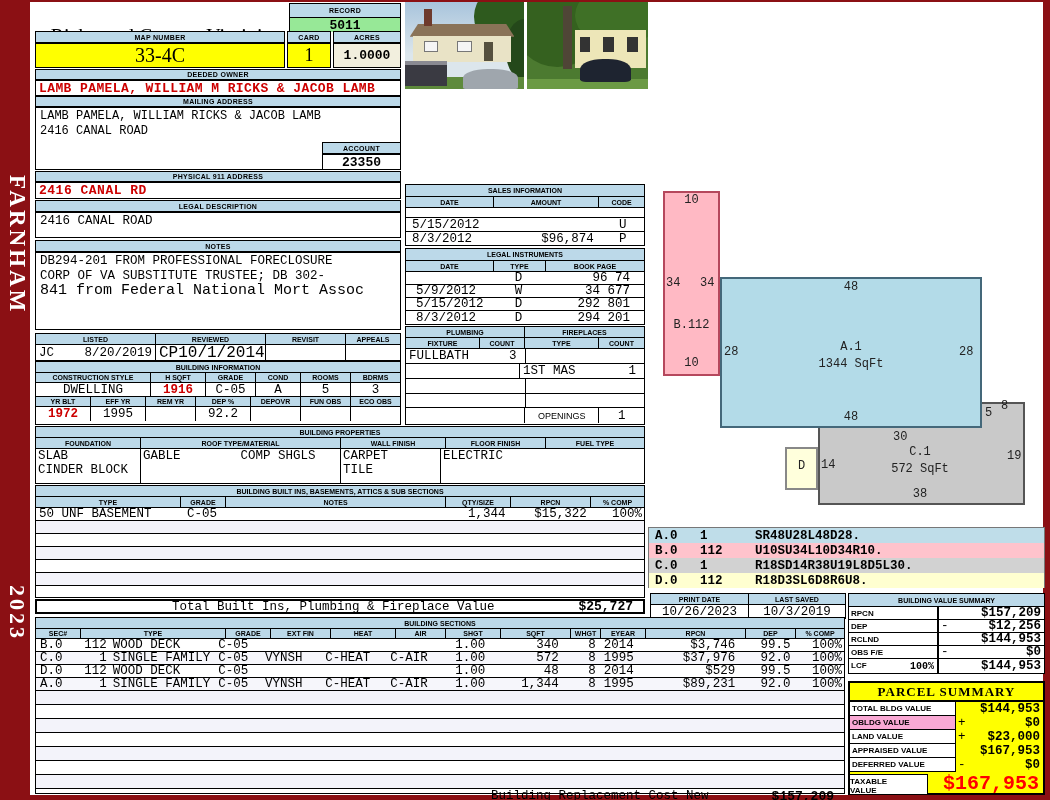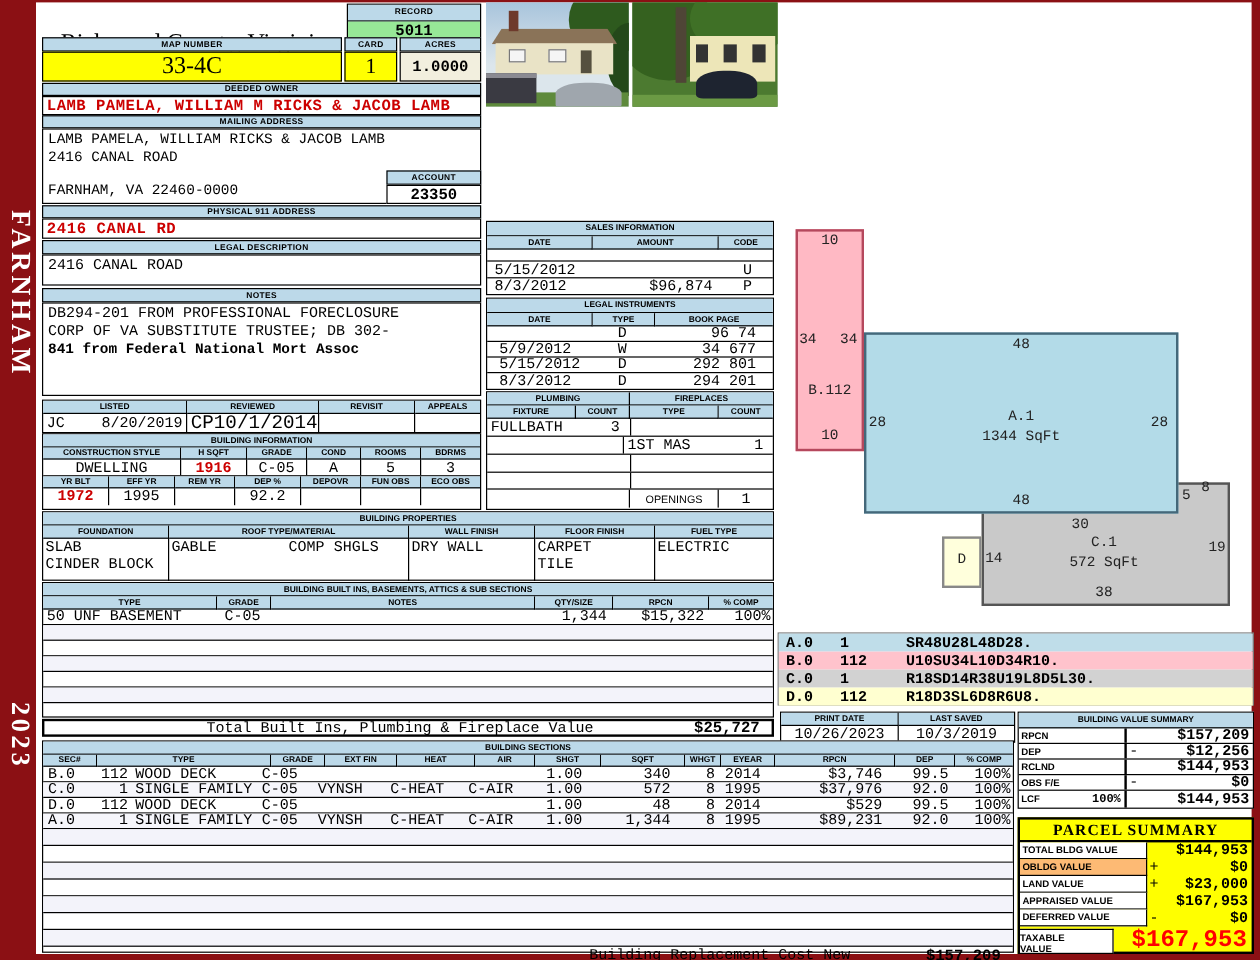--- a/index.html
+++ b/index.html
@@ -51,38 +51,37 @@
 <div class="abs box serif" style="left:287px;top:43px;width:44px;height:25px;background:#FFFF00;font-size:18px;display:flex;align-items:center;justify-content:center;">1</div>
 <div class="abs box mono" style="left:333px;top:43px;width:68px;height:25px;background:#F2EFDE;font-size:13px;font-weight:bold;display:flex;align-items:center;justify-content:center;">1.0000</div>
 
 <div class="abs bar" style="left:35px;top:69px;width:366px;height:11px;">DEEDED OWNER</div>
 <div class="abs box v red" style="left:35px;top:80px;width:366px;height:16px;font-size:13px;padding-left:3px;letter-spacing:.4px;">LAMB PAMELA, WILLIAM M RICKS &amp; JACOB LAMB</div>
 
 <div class="abs bar" style="left:35px;top:96px;width:366px;height:11px;">MAILING ADDRESS</div>
 <div class="abs box" style="left:35px;top:107px;width:366px;height:63px;">
   <div class="v" style="padding-left:4px;height:15px;font-size:12px;">LAMB PAMELA, WILLIAM RICKS &amp; JACOB LAMB</div>
   <div class="v" style="padding-left:4px;height:15px;font-size:12px;">2416 CANAL ROAD</div>
-  <div class="v" style="padding-left:4px;height:15px;font-size:12px;margin-top:13px;">FARNHAM, VA 22460-0000</div>
 </div>
 <div class="abs bar" style="left:322px;top:142px;width:79px;height:12px;">ACCOUNT</div>
 <div class="abs box v center mono" style="left:322px;top:154px;width:79px;height:16px;font-weight:bold;font-size:13px;">23350</div>
 
 <div class="abs bar" style="left:35px;top:171px;width:366px;height:11px;">PHYSICAL 911 ADDRESS</div>
 <div class="abs box v red" style="left:35px;top:182px;width:366px;height:17px;font-size:13px;padding-left:3px;letter-spacing:.5px;">2416 CANAL RD</div>
 
 <div class="abs bar" style="left:35px;top:200px;width:366px;height:12px;">LEGAL DESCRIPTION</div>
 <div class="abs box" style="left:35px;top:212px;width:366px;height:26px;">
   <div class="v" style="padding-left:4px;height:15px;font-size:12.5px;">2416 CANAL ROAD</div>
 </div>
 
 <div class="abs bar" style="left:35px;top:240px;width:366px;height:12px;">NOTES</div>
 <div class="abs box" style="left:35px;top:252px;width:366px;height:78px;">
   <div class="v" style="padding-left:4px;height:15px;font-size:12.5px;">DB294-201 FROM PROFESSIONAL FORECLOSURE</div>
   <div class="v" style="padding-left:4px;height:15px;font-size:12.5px;">CORP OF VA SUBSTITUTE TRUSTEE; DB 302-</div>
-  <div class="v" style="padding-left:4px;height:15px;font-size:12px;font-weight:bold;">841 from Federal National Mort Assoc</div>
+  <div class="v" style="padding-left:4px;height:15px;font-size:15px;">841 from Federal National Mort Assoc</div>
 </div>
 
 <div class="abs box" style="left:35px;top:333px;width:366px;height:28px;">
   <div class="row" style="height:11px;">
     <div class="c hb" style="width:120px;">LISTED</div>
     <div class="c hb" style="width:110px;">REVIEWED</div>
     <div class="c hb" style="width:80px;">REVISIT</div>
     <div class="c hb" style="width:54px;">APPEALS</div>
   </div>
   <div class="row" style="height:15px;">
@@ -264,21 +263,20 @@
   </div>
   <div class="row" style="height:35px;">
     <div class="c" style="width:105px;font:12.5px 'Liberation Mono',monospace;padding-left:2px;">
       <div>SLAB</div>
       <div>CINDER BLOCK</div>
     </div>
     <div class="c v" style="width:200px;align-items:flex-start;">
       <span style="padding-left:2px;">GABLE</span>
       <span style="margin-left:60px;">COMP SHGLS</span>
     </div>
-    <div class="c v" style="width:105px;align-items:flex-start;padding-left:2px;">DRY WALL</div>
     <div class="c" style="width:100px;font:12.5px 'Liberation Mono',monospace;padding-left:2px;">
       <div>CARPET</div>
       <div>TILE</div>
     </div>
     <div class="c v" style="width:98px;align-items:flex-start;padding-left:2px;">ELECTRIC</div>
   </div>
 </div>
 
 <div class="abs box" style="left:35px;top:485px;width:610px;height:113px;">
   <div class="hb" style="height:10px;">BUILDING BUILT INS, BASEMENTS, ATTICS &amp; SUB SECTIONS</div>
@@ -513,21 +511,21 @@
 </div>
 
 <div class="abs" style="left:848px;top:681px;width:197px;height:114px;background:#FFFF00;border:2px solid #000;">
   <div class="serif" style="height:17px;border-bottom:2px solid #000;font-weight:bold;font-size:13px;letter-spacing:1px;display:flex;align-items:center;justify-content:center;">PARCEL SUMMARY</div>
   <div class="row" style="height:14px;">
     <div style="width:106px;background:#FFF;border:1px solid #000;border-top:none;border-left:none;font:bold 8px 'Liberation Sans',sans-serif;padding:2px 0 0 2px;box-sizing:border-box;">TOTAL BLDG VALUE</div>
     <div class="v" style="width:12px;padding-left:2px;"></div>
     <div class="v right" style="flex:1;padding-right:3px;font-weight:bold;">$144,953</div>
   </div>
   <div class="row" style="height:14px;">
-    <div style="width:106px;background:#fdba74;border:1px solid #000;border-top:none;border-left:none;font:bold 8px 'Liberation Sans',sans-serif;padding:2px 0 0 2px;box-sizing:border-box;">OBLDG VALUE</div>
+    <div style="width:106px;background:#f9a8d4;border:1px solid #000;border-top:none;border-left:none;font:bold 8px 'Liberation Sans',sans-serif;padding:2px 0 0 2px;box-sizing:border-box;">OBLDG VALUE</div>
     <div class="v" style="width:12px;padding-left:2px;">+</div>
     <div class="v right" style="flex:1;padding-right:3px;font-weight:bold;">$0</div>
   </div>
   <div class="row" style="height:14px;">
     <div style="width:106px;background:#FFF;border:1px solid #000;border-top:none;border-left:none;font:bold 8px 'Liberation Sans',sans-serif;padding:2px 0 0 2px;box-sizing:border-box;">LAND VALUE</div>
     <div class="v" style="width:12px;padding-left:2px;">+</div>
     <div class="v right" style="flex:1;padding-right:3px;font-weight:bold;">$23,000</div>
   </div>
   <div class="row" style="height:14px;">
     <div style="width:106px;background:#FFF;border:1px solid #000;border-top:none;border-left:none;font:bold 8px 'Liberation Sans',sans-serif;padding:2px 0 0 2px;box-sizing:border-box;">APPRAISED VALUE</div>

